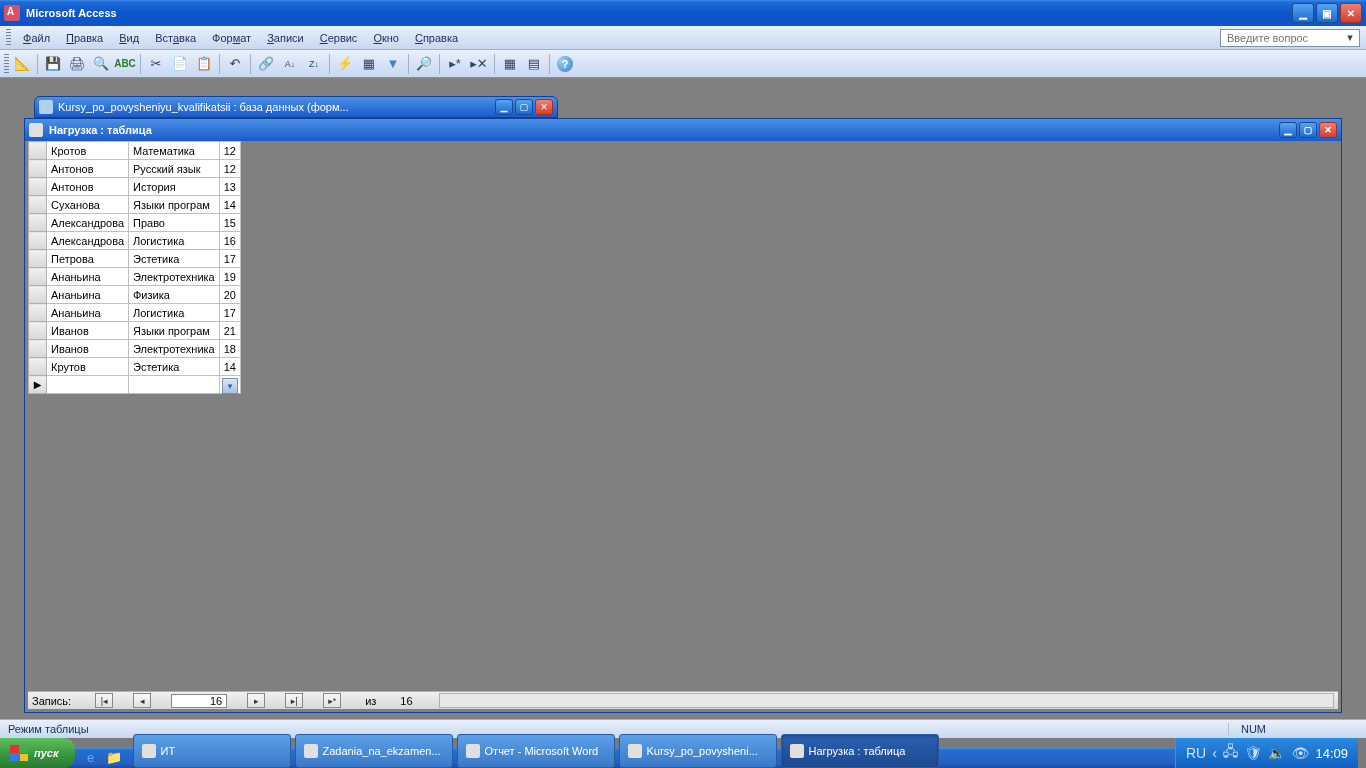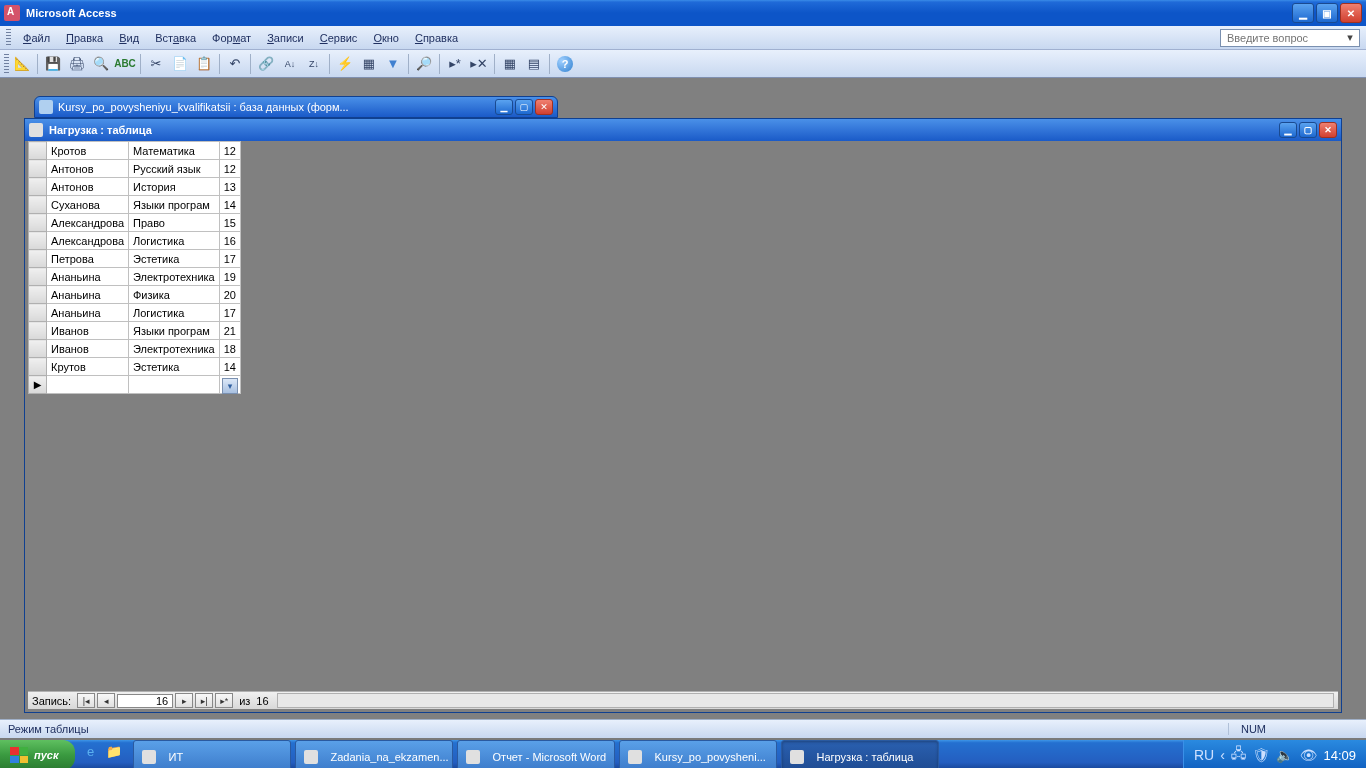--- a/index.html
+++ b/index.html
@@ -197,21 +197,21 @@
 
 
 .recnav {
   position: absolute;
   bottom: 3px; left: 3px; right: 3px;
   height: 18px;
   background: linear-gradient(to bottom,#f0f0f0,#d8d8d8);
   border-top: 1px solid #b0b0b0;
   display: flex; align-items: center;
   padding: 0 4px;
-  gap: 2px;
+  gap: 20px;
   font-size: 11px;
 }
 .recnav .lbl { color: #000; margin-right: 4px; }
 .navbtn {
   width: 18px; height: 15px;
   border: 1px solid #888;
   background: linear-gradient(to bottom,#f8f8f8,#e0e0e0);
   display: flex; align-items: center; justify-content: center;
   cursor: pointer;
   font-size: 9px;
@@ -238,24 +238,24 @@
   display: flex; align-items: center;
   padding: 0 8px;
   color: #203060;
 }
 .statusbar .sep { margin-left: auto; }
 .statusbar .cell { padding: 0 12px; border-left: 1px solid #b0c0d8; margin-left: 40px; }
 
 
 .taskbar {
   position: absolute;
-  left: 0; right: 0; bottom: 0;
-  height: 28px;
+  left: 0; right: 8px; bottom: 0;
+  height: 20px;
   background: linear-gradient(to bottom,#3d95e8 0%,#2470d0 10%,#245ec0 80%,#1a4aa0 100%);
-  display: flex; align-items: flex-start;
+  display: flex; align-items: flex-end;
 }
 .startbtn {
   height: 30px;
   background: linear-gradient(to bottom,#5fc060 0%,#3a9a40 50%,#2a7a30 100%);
   color: #fff; font-weight: bold; font-style: italic;
   padding: 0 16px 0 10px;
   display: flex; align-items: center;
   border-radius: 0 12px 12px 0;
   cursor: pointer;
 }
@@ -275,21 +275,21 @@
   background: linear-gradient(to bottom,#5aa0e8,#3a78c8);
   border: 1px solid #2a5aa0;
   border-radius: 3px;
   color: #fff;
   display: flex; align-items: center;
   padding: 16px 8px;
   margin: 0 2px;
   width: 158px;
   cursor: pointer;
   font-size: 11px;
-  overflow: hidden; white-space: nowrap; gap: 8px;
+  overflow: hidden; white-space: nowrap;
 }
 .taskbtn.active { background: linear-gradient(to bottom,#2a60b0,#1e4a90); box-shadow: inset 0 1px 3px rgba(0,0,0,.3); }
 .taskbtn .tico { width: 14px; height: 14px; margin-right: 5px; background:#e0e0e0; border-radius:2px; flex-shrink:0; }
 .tray {
   margin-left: auto;
   height: 30px;
   background: linear-gradient(to bottom,#2a8ae0,#1060c0);
   display: flex; align-items: center; gap: 6px;
   padding: 0 10px;
   border-left: 1px solid #3a90e8;

